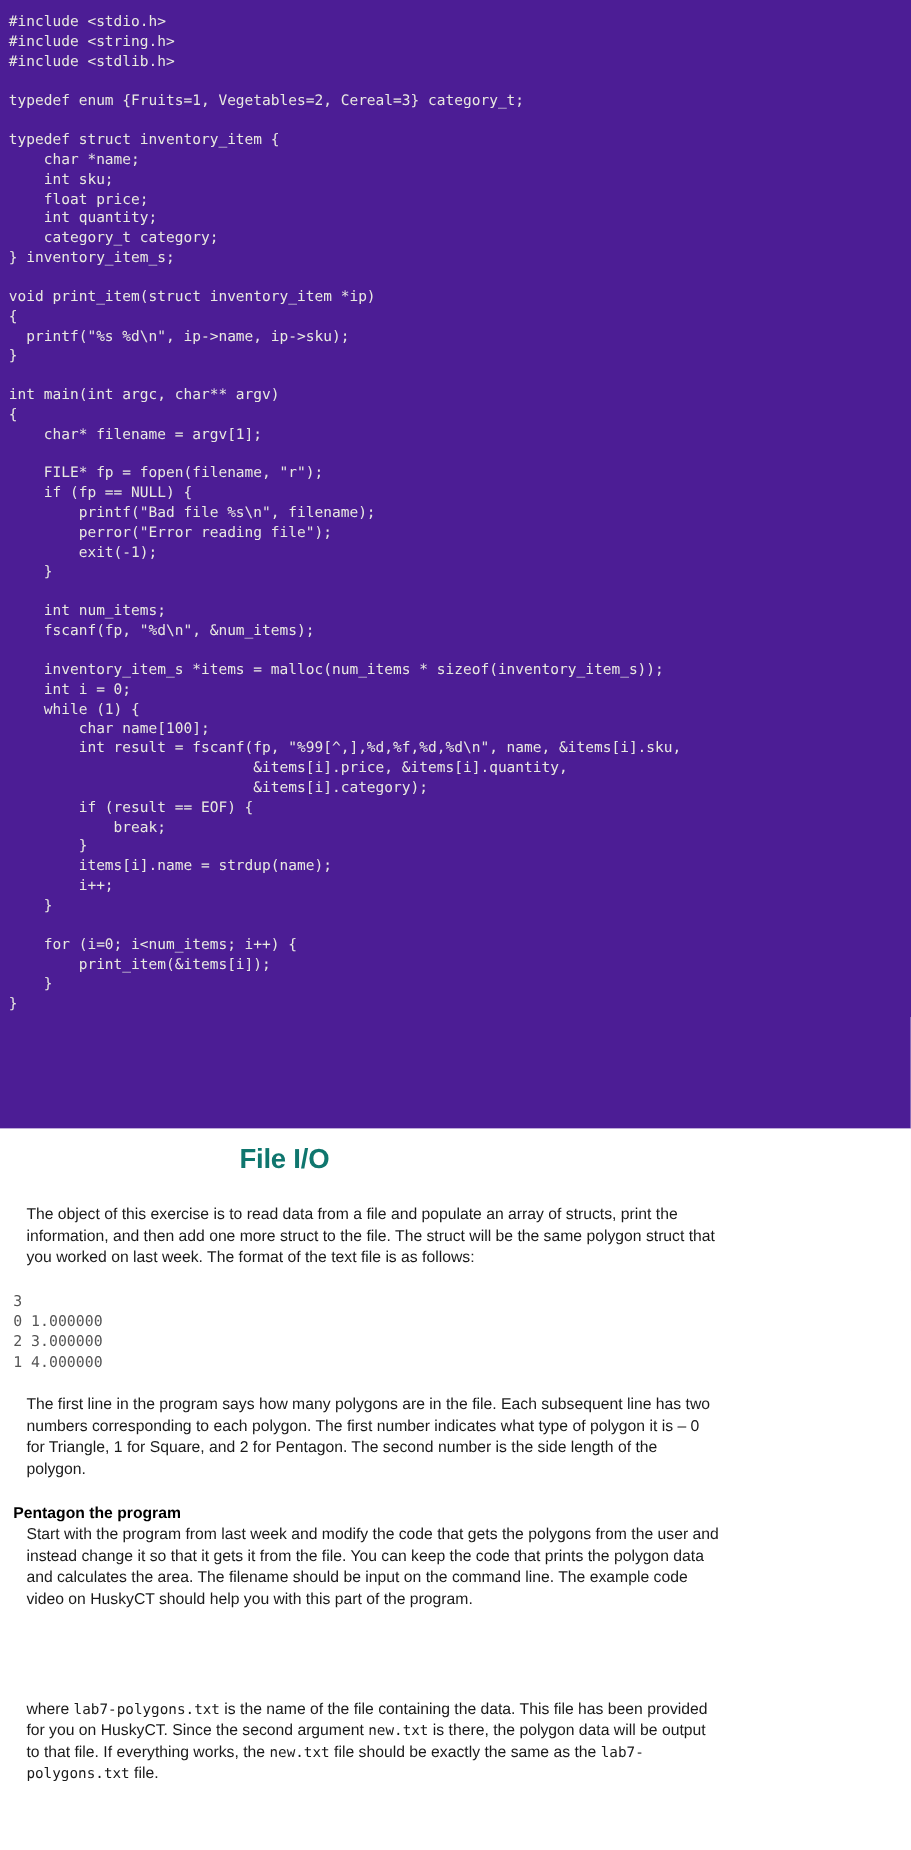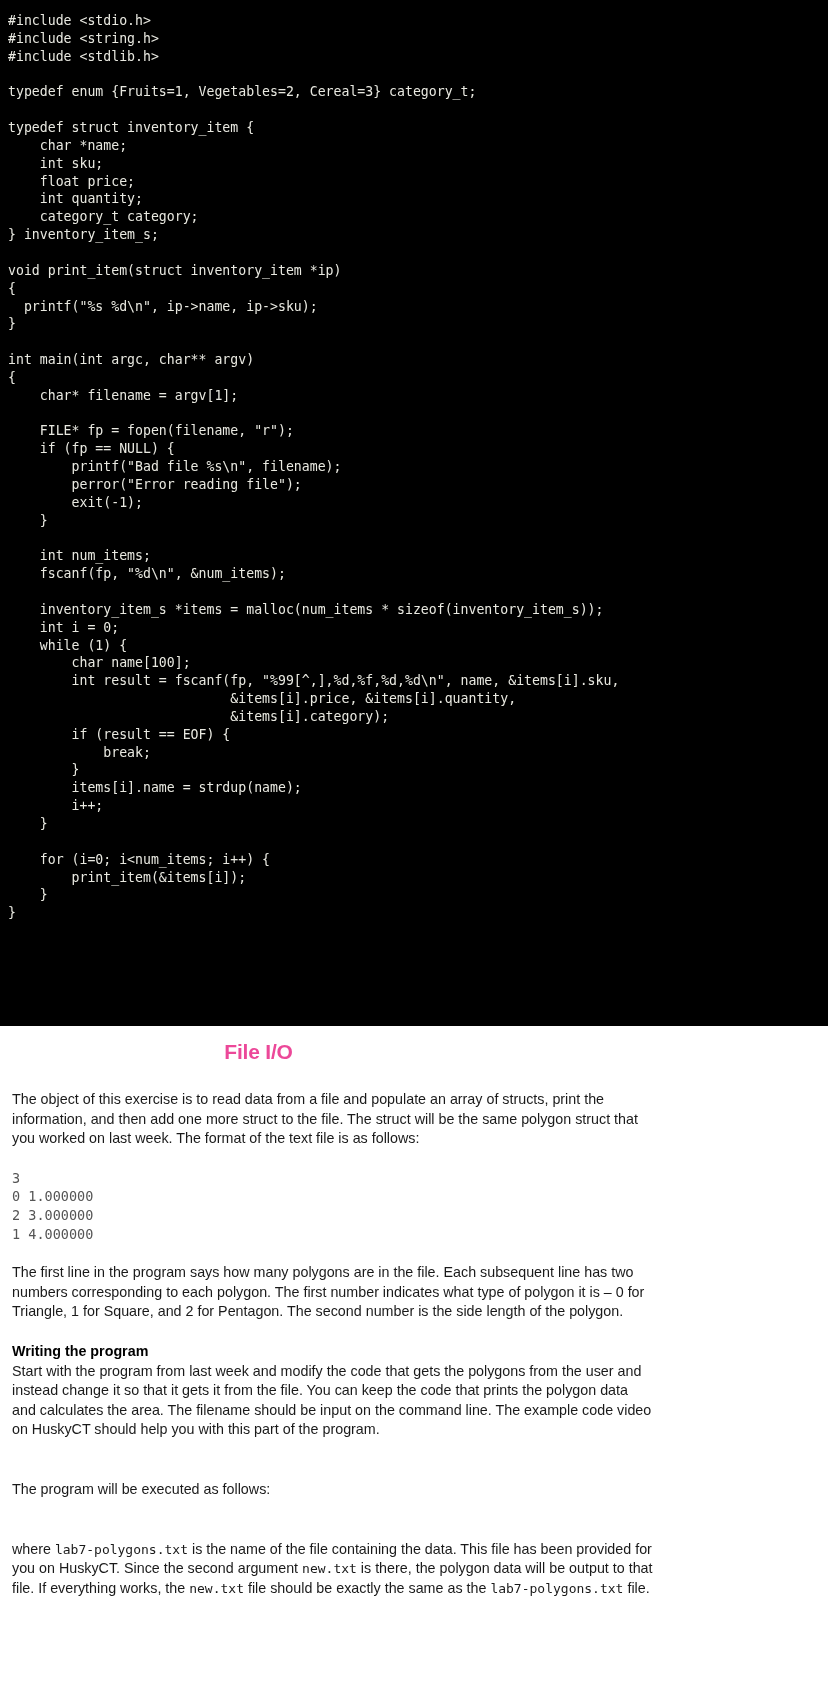--- a/index.html
+++ b/index.html
@@ -9,21 +9,21 @@
   }
   body {
     width: 828px;
     height: 1682px;
     overflow: hidden;
     font-family: "Liberation Sans", sans-serif;
   }
 
   
   #code-pane {
-    background: #000000;
+    background: #4c1d95;
     width: 828px;
     height: 1026px;
     box-sizing: border-box;
     padding: 12px 0 0 8px;
     overflow: hidden;
   }
   #code-pane pre {
     margin: 0;
     font-family: "DejaVu Sans Mono", "Liberation Mono", monospace;
     font-size: 13.2px;
@@ -40,34 +40,34 @@
     height: 656px;
     box-sizing: border-box;
     padding: 0;
     overflow: hidden;
   }
   .doc-inner {
     padding: 0 173px 0 12px;
   }
   #doc-title {
     text-align: center;
-    font-size: 21px;
+    font-size: 25px;
     font-weight: bold;
-    color: #ec4899;
+    color: #0f766e;
     margin: 14px 0 0 0;
     padding-right: 0;
     letter-spacing: -0.2px;
   }
   .title-wrap { padding-right: 150px; }
 
   .para {
     font-size: 14.3px;
     line-height: 19.6px;
     color: #1a1a1a;
-    margin: 0 0 0 0;
+    margin: 0 0 0 12px;
   }
   .gap-lg { height: 26px; }
   .gap-md { height: 20px; }
 
   .subhead {
     font-size: 14.3px;
     line-height: 19.6px;
     font-weight: bold;
     color: #000000;
     margin: 0;
@@ -170,30 +170,29 @@
 0 1.000000
 2 3.000000
 1 4.000000</pre>
 
     <div class="gap-md"></div>
 
     <p class="para">The first line in the program says how many polygons are in the file.  Each subsequent line has two numbers corresponding to each polygon.  The first number indicates what type of polygon it is – 0 for Triangle, 1 for Square, and 2 for Pentagon.  The second number is the side length of the polygon.</p>
 
     <div class="gap-md"></div>
 
-    <div class="subhead">Writing the program</div>
+    <div class="subhead">Pentagon the program</div>
 
     <p class="para">Start with the program from last week and modify the code that gets the polygons from the user and instead change it so that it gets it from the file.  You can keep the code that prints the polygon data and calculates the area.  The filename should be input on the command line.  The example code video on HuskyCT should help you with this part of the program.</p>
 
     <div class="gap-md"></div>
 
 
     <div class="gap-md"></div>
 
-    <p class="para">The program will be executed as follows:</p>
 
     <div class="gap-md"></div>
 
 
     <div class="gap-md"></div>
 
     <p class="para"><span>where </span><code class="inline">lab7-polygons.txt</code><span> is the name of the file containing the data.  This file has been provided for you on HuskyCT.  Since the second argument </span><code class="inline">new.txt</code><span> is there, the polygon data will be output to that file.  If everything works, the </span><code class="inline">new.txt</code><span> file should be exactly the same as the </span><code class="inline">lab7-polygons.txt</code><span> file.</span></p>
 
   </div>
 </div>

